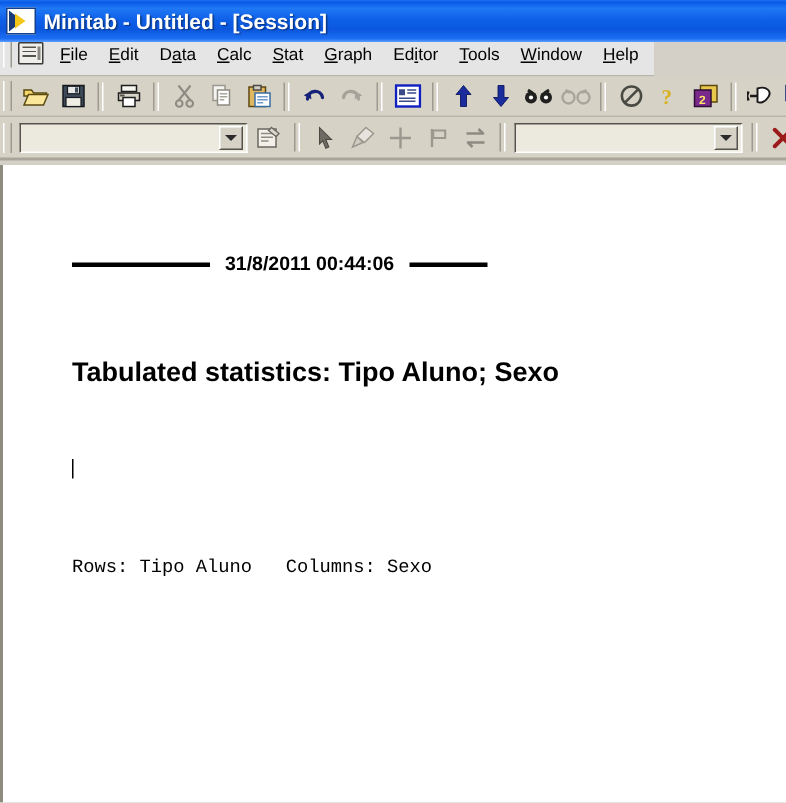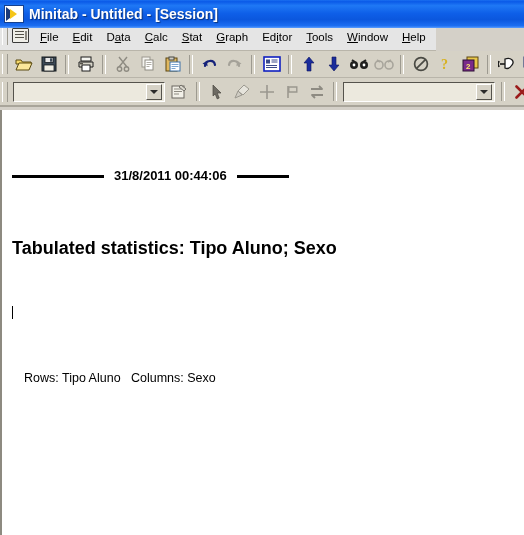--- a/index.html
+++ b/index.html
@@ -111,20 +111,21 @@
     border-left:4px solid transparent;border-right:4px solid transparent;
     border-top:4px solid #2b2b2b;
   }
 
   
   .session{
     position:absolute;left:0;top:110px;width:524px;height:425px;
     background:#ffffff;box-sizing:border-box;
     border-left:2px solid #8d8a80;
     overflow:hidden;
+    padding-left:36px;
   }
   .sess-inner{
     position:relative;padding:6px 0 0 8px;
     font-family:"Liberation Mono","DejaVu Sans Mono",monospace;
     font-size:12.5px;line-height:16.2px;color:#000000;
     white-space:pre;
   }
   .ruleline{
     display:flex;align-items:center;height:19px;margin:2px 0 6px 2px;
   }
@@ -140,22 +141,22 @@
     font-size:18px;font-weight:bold;color:#000;
     margin:0 0 1px 2px;white-space:nowrap;
   }
   .caret{
     margin:0 0 0 2px;height:15px;
   }
   .caret span{
     display:inline-block;width:1px;height:13px;background:#000;vertical-align:top;
   }
   .mono{
-    margin-left:14px;
-    font-family:Liberation Sans, sans-serif;
+    margin-left:2px;
+    font-family:Liberation Mono, monospace;
     font-size:12.5px;line-height:16.2px;white-space:pre;
   }
   .blank{height:16.2px;}
 </style>
 </head>
 <body>
 
 <div id="app">
 
   <div class="titlebar">

